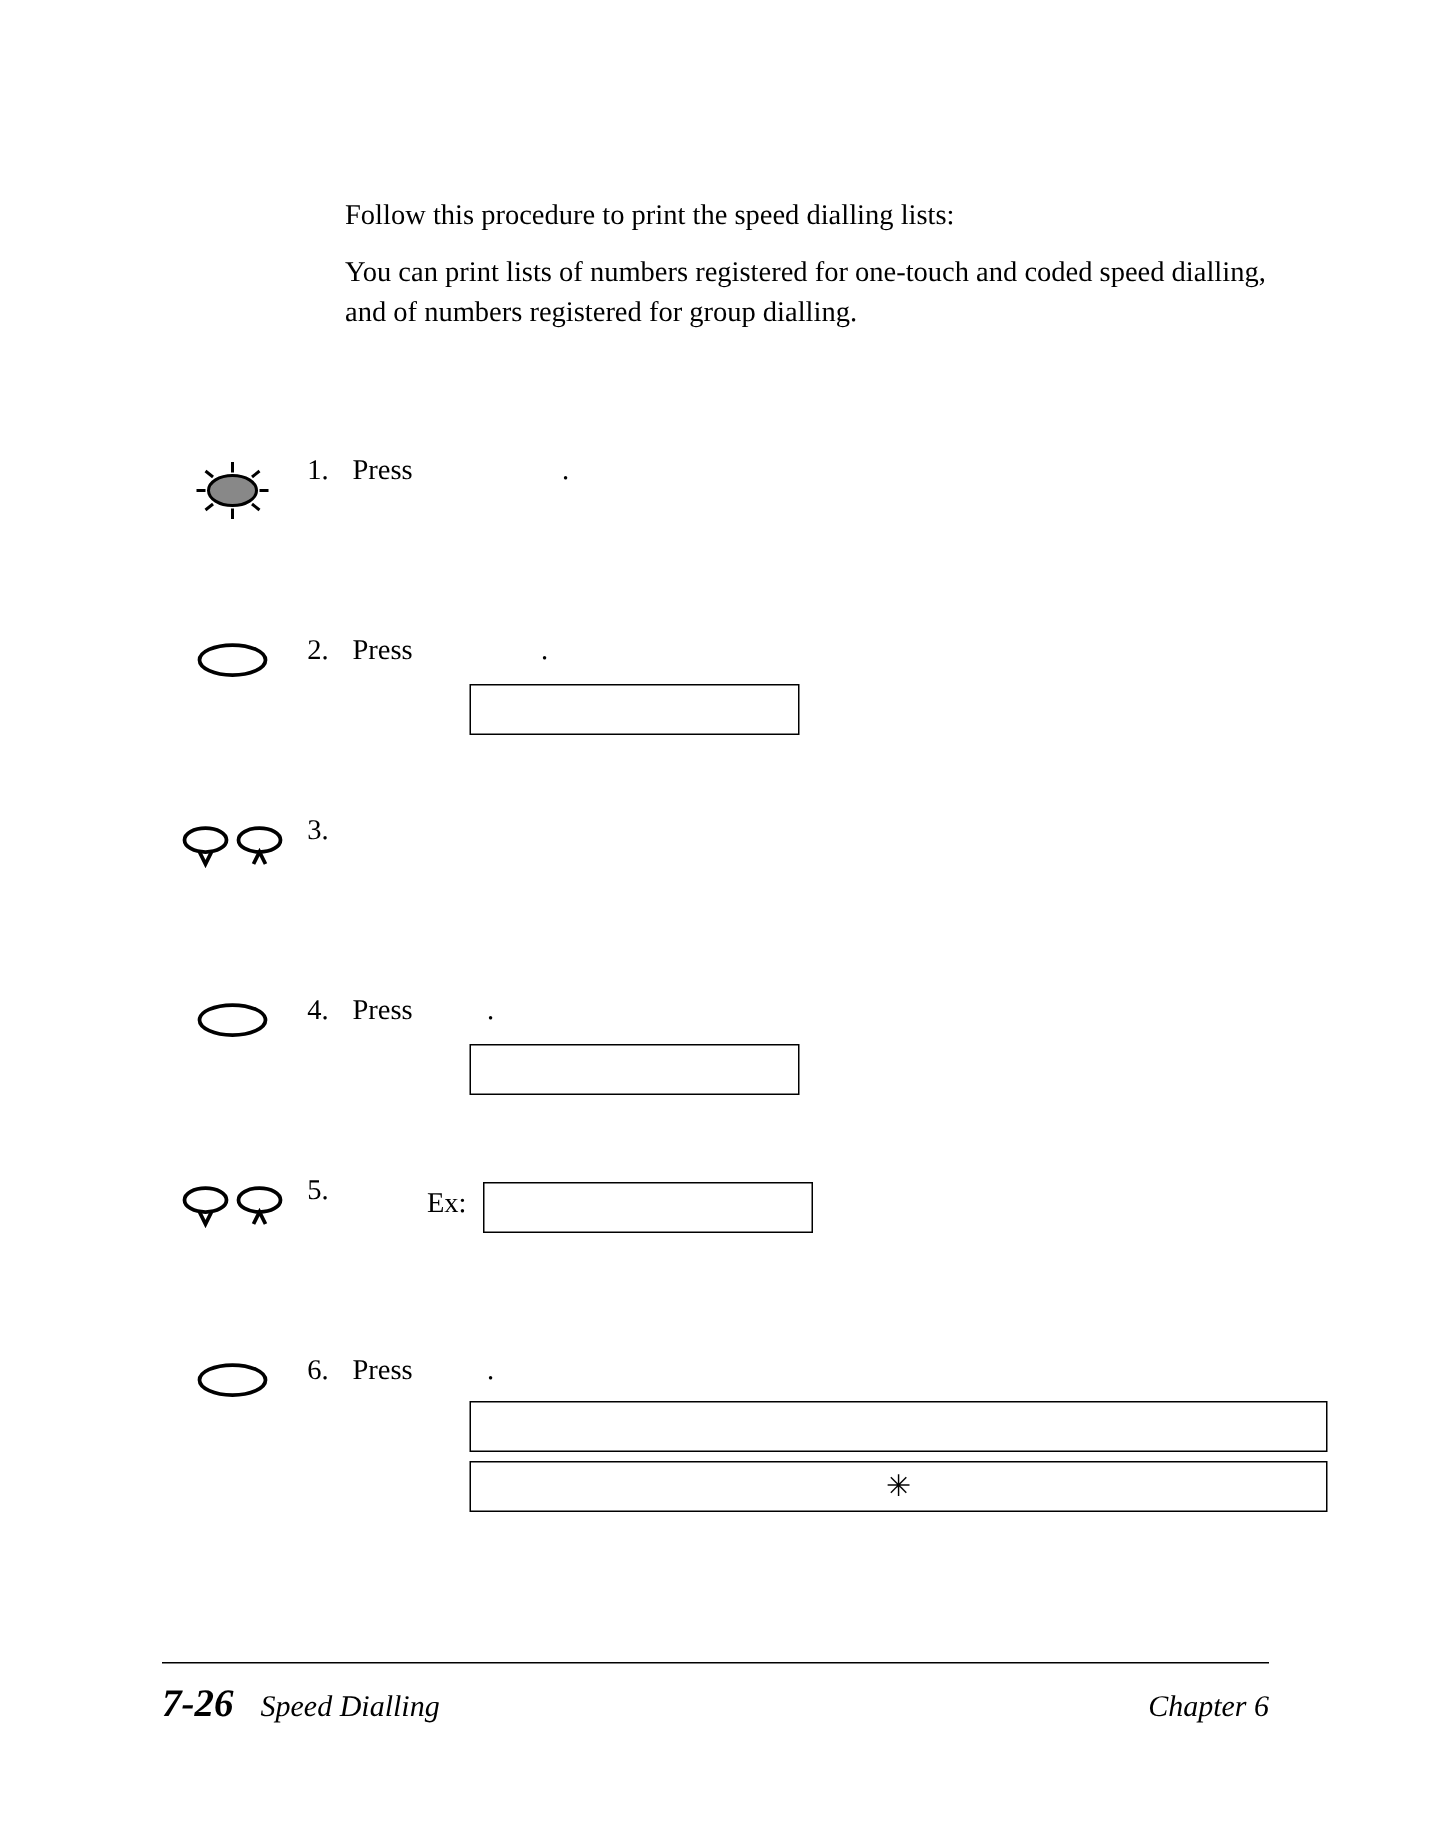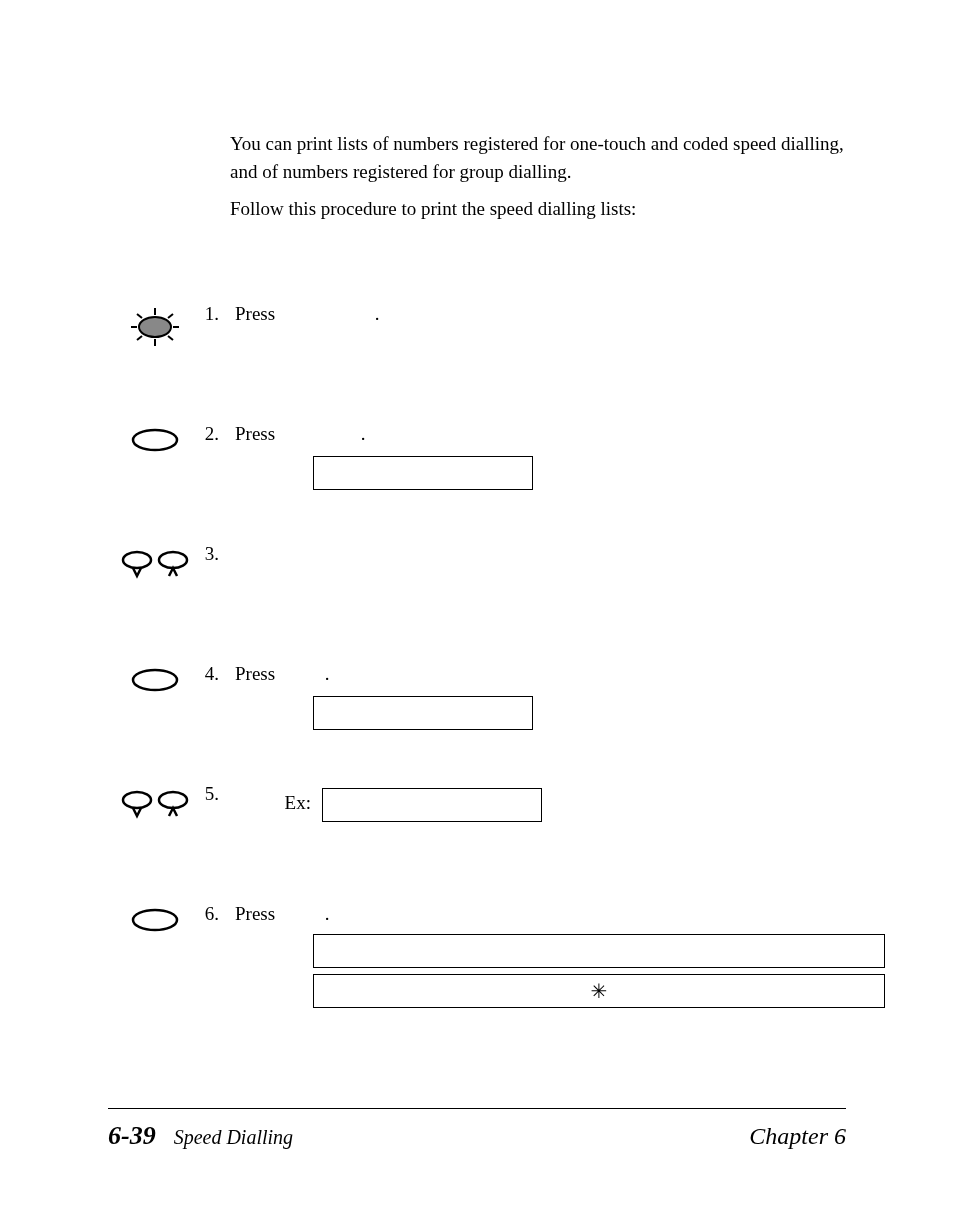--- a/index.html
+++ b/index.html
@@ -94,32 +94,32 @@
       display: flex;
       align-items: baseline;
       gap: 0;
     }
     .footer-title {
       font-style: italic;
       font-size: 20px;
     }
     .footer-right {
       font-style: italic;
-      font-size: 24px;
+      font-size: 20px;
     }
     svg { display: block; }
   </style>
 </head>
 <body>
 
 <div class="page">
 
   <div class="intro">
+    <p>Follow this procedure to print the speed dialling lists:</p>
     <p>You can print lists of numbers registered for one-touch and coded speed dialling, and of numbers registered for group dialling.</p>
-    <p>Follow this procedure to print the speed dialling lists:</p>
   </div>
 
   <div class="steps">
 
     <div class="step">
       <div class="iconcell">
         <span>
           <svg width="60" height="42" viewBox="0 0 60 42">
             <ellipse cx="30" cy="21" rx="16" ry="10" fill="#888" stroke="#000" stroke-width="2"></ellipse>
             <g stroke="#000" stroke-width="2">
@@ -240,19 +240,19 @@
           <span class="box"></span>
           <span class="box">✳</span>
         </div>
       </div>
     </div>
 
   </div>
 
   <div class="footer">
     <div class="footer-left">
-      <span class="page-num">6-39</span>
+      <span class="page-num">7-26</span>
       <span class="footer-title">Speed Dialling</span>
     </div>
     <div class="footer-right">Chapter 6</div>
   </div>
 
 </div>
 
 </body></html>

